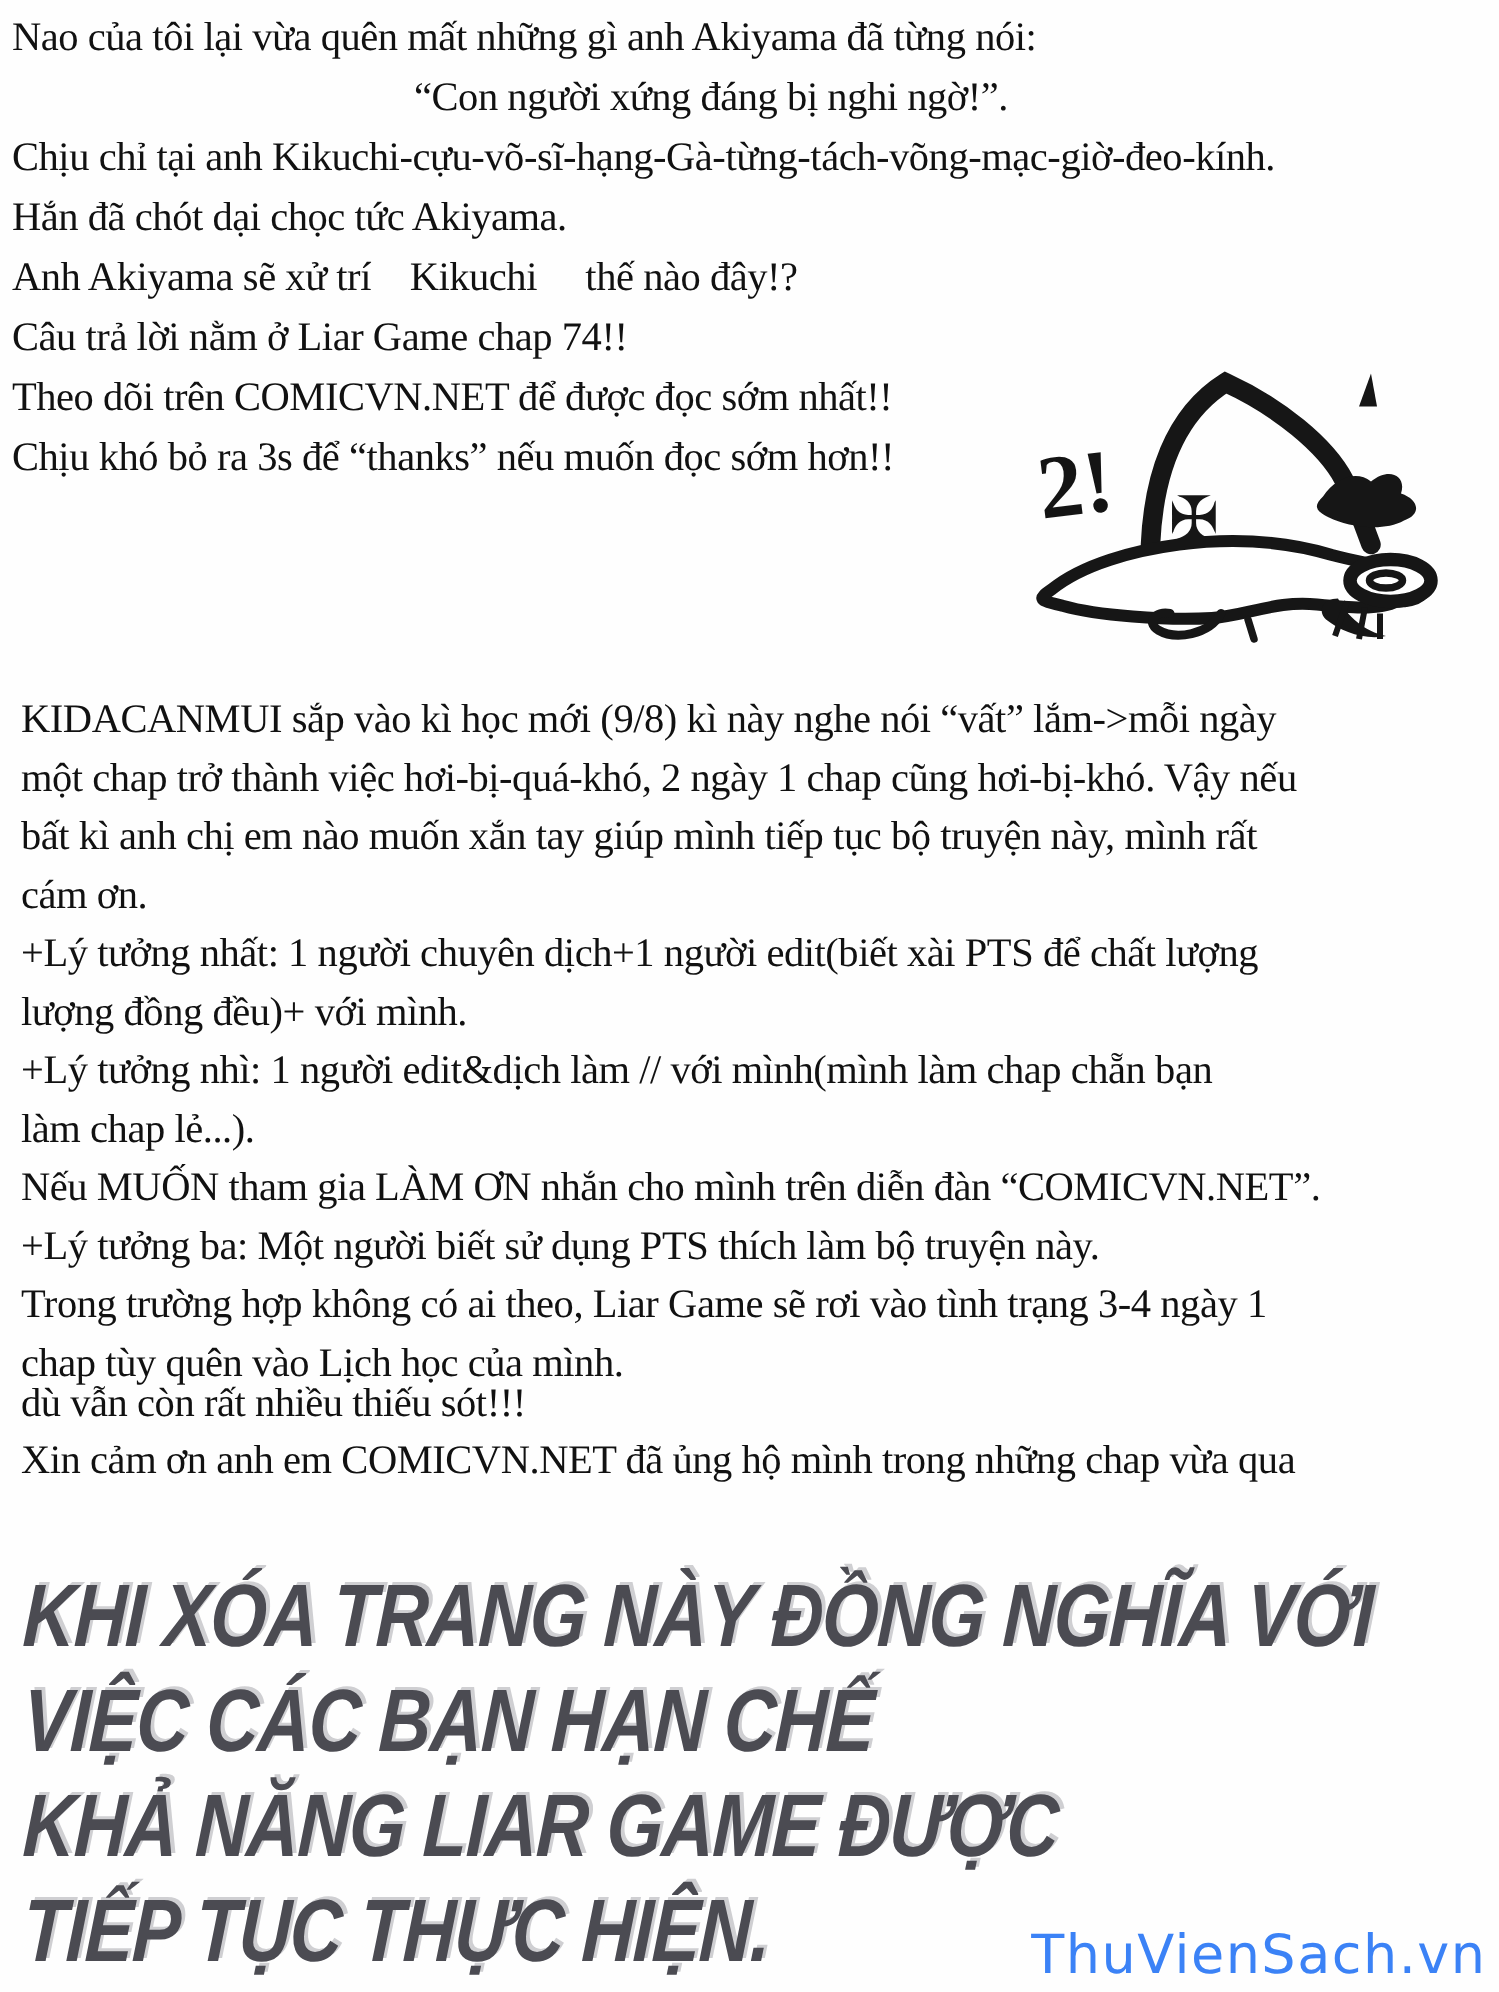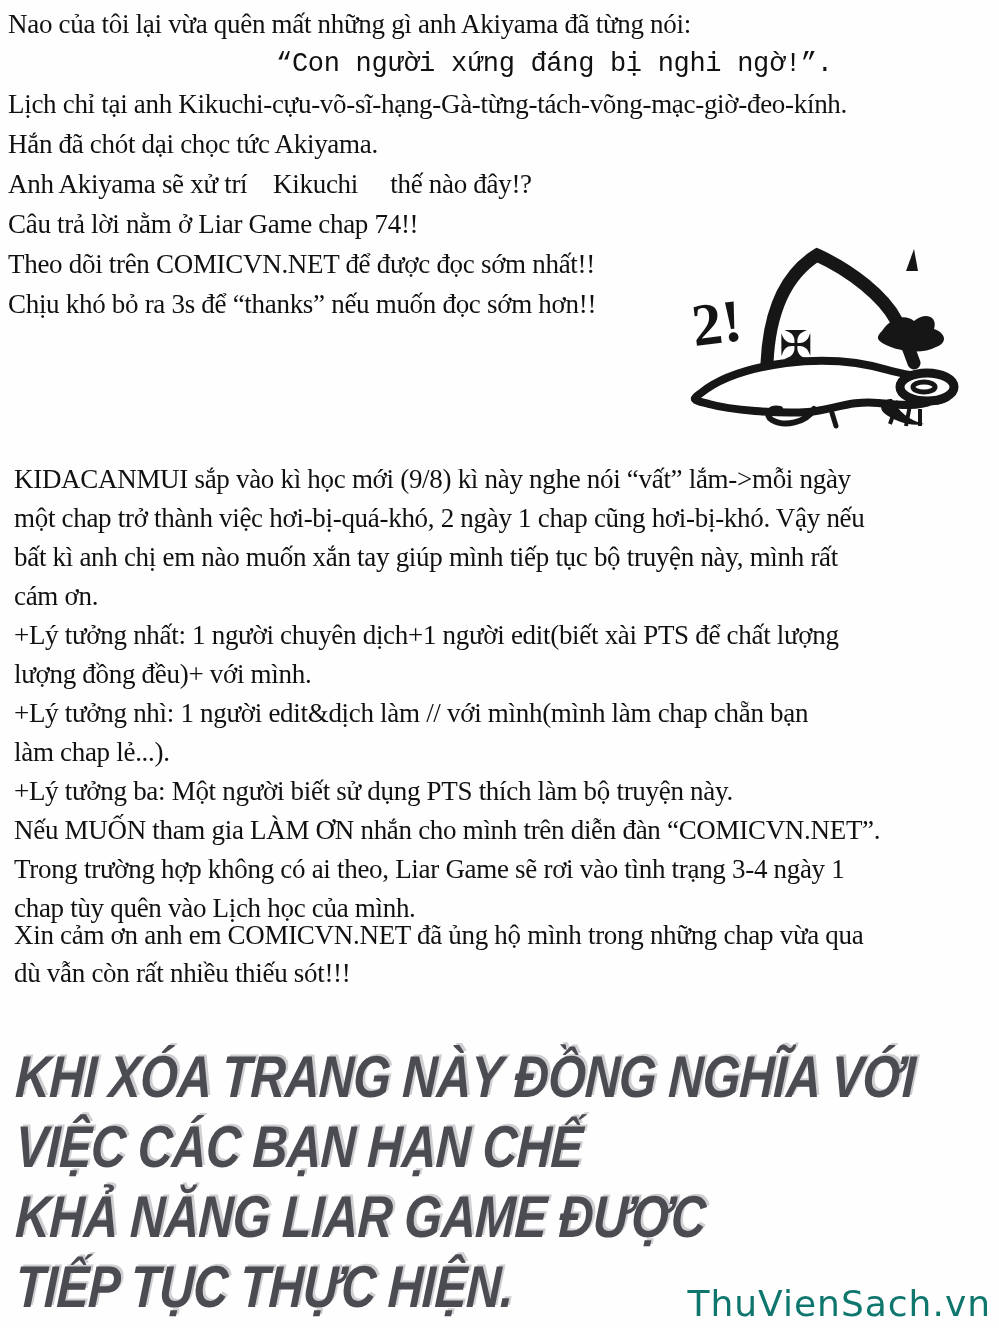--- a/index.html
+++ b/index.html
@@ -16,21 +16,21 @@
   
   .textblock { position: absolute; }
   .textblock .line {
     white-space: pre;
     font-size: 27px;
     height: 40px;
     line-height: 40px;
     letter-spacing: -0.3px;
   }
   .intro   { left: 8px;  top: 4px; }
-  .intro .line.indent { padding-left: 268px; font-family: Liberation Mono, monospace; }
+  .intro .line.indent { padding-left: 268px; }
   .recruit { left: 14px; top: 412px; margin-top: 48px; }
   .recruit .line { height: 39px; line-height: 39px; }
   .thanks  { left: 14px; top: 916px; }
   .thanks .line { height: 38px; line-height: 38px; }
 
   
   .hat { position: absolute; left: 684px; top: 241px; width: 312px; height: 188px; }
   .hat svg { position: absolute; left: 0; top: 0; }
   .hat-label {
     position: absolute; left: 8px; top: 48px;
@@ -55,33 +55,33 @@
     transform: scaleX(0.82) skewX(-3deg);
     transform-origin: 0 100%;
     text-shadow: 3px -2px 0 rgba(120,120,128,0.35);
   }
 
   
   .watermark {
     position: absolute; right: 8px; top: 1283px;
     font-family: "DejaVu Sans", "Liberation Sans", sans-serif;
     font-size: 36px;
-    color: #0f766e;
+    color: #3b82f6;
     letter-spacing: 1px;
   }
 </style>
 </head>
 <body>
 
 <div class="page">
 
   <section class="textblock intro">
     <div class="line">Nao của tôi lại vừa quên mất những gì anh Akiyama đã từng nói:</div>
     <div class="line indent">“Con người xứng đáng bị nghi ngờ!”.</div>
-    <div class="line">Lịch chỉ tại anh Kikuchi-cựu-võ-sĩ-hạng-Gà-từng-tách-võng-mạc-giờ-đeo-kính.</div>
+    <div class="line">Chịu chỉ tại anh Kikuchi-cựu-võ-sĩ-hạng-Gà-từng-tách-võng-mạc-giờ-đeo-kính.</div>
     <div class="line">Hắn đã chót dại chọc tức Akiyama.</div>
     <div class="line">Anh Akiyama sẽ xử trí    Kikuchi     thế nào đây!?</div>
     <div class="line">Câu trả lời nằm ở Liar Game chap 74!!</div>
     <div class="line">Theo dõi trên COMICVN.NET để được đọc sớm nhất!!</div>
     <div class="line">Chịu khó bỏ ra 3s để “thanks” nếu muốn đọc sớm hơn!!</div>
   </section>
 
   <div class="hat">
     <svg width="312" height="188" viewBox="0 0 312 188">
 
@@ -107,29 +107,29 @@
 
   <section class="textblock recruit">
     <div class="line">KIDACANMUI sắp vào kì học mới (9/8) kì này nghe nói “vất” lắm-&gt;mỗi ngày</div>
     <div class="line">một chap trở thành việc hơi-bị-quá-khó, 2 ngày 1 chap cũng hơi-bị-khó. Vậy nếu</div>
     <div class="line">bất kì anh chị em nào muốn xắn tay giúp mình tiếp tục bộ truyện này, mình rất</div>
     <div class="line">cám ơn.</div>
     <div class="line">+Lý tưởng nhất: 1 người chuyên dịch+1 người edit(biết xài PTS để chất lượng</div>
     <div class="line">lượng đồng đều)+ với mình.</div>
     <div class="line">+Lý tưởng nhì: 1 người edit&amp;dịch làm // với mình(mình làm chap chẵn bạn</div>
     <div class="line">làm chap lẻ...).</div>
+    <div class="line">Nếu MUỐN tham gia LÀM ƠN nhắn cho mình trên diễn đàn “COMICVN.NET”.</div>
     <div class="line">+Lý tưởng ba: Một người biết sử dụng PTS thích làm bộ truyện này.</div>
-    <div class="line">Nếu MUỐN tham gia LÀM ƠN nhắn cho mình trên diễn đàn “COMICVN.NET”.</div>
     <div class="line">Trong trường hợp không có ai theo, Liar Game sẽ rơi vào tình trạng 3-4 ngày 1</div>
     <div class="line">chap tùy quên vào Lịch học của mình.</div>
   </section>
 
   <section class="textblock thanks">
+    <div class="line">dù vẫn còn rất nhiều thiếu sót!!!</div>
     <div class="line">Xin cảm ơn anh em COMICVN.NET đã ủng hộ mình trong những chap vừa qua</div>
-    <div class="line">dù vẫn còn rất nhiều thiếu sót!!!</div>
   </section>
 
   <section class="warning">
     <div class="wline"><span>KHI XÓA TRANG NÀY ĐỒNG NGHĨA VỚI</span></div>
     <div class="wline"><span>VIỆC CÁC BẠN HẠN CHẾ</span></div>
     <div class="wline"><span>KHẢ NĂNG LIAR GAME ĐƯỢC</span></div>
     <div class="wline"><span>TIẾP TỤC THỰC HIỆN.</span></div>
   </section>
 
   <div class="watermark">ThuVienSach.vn</div>

